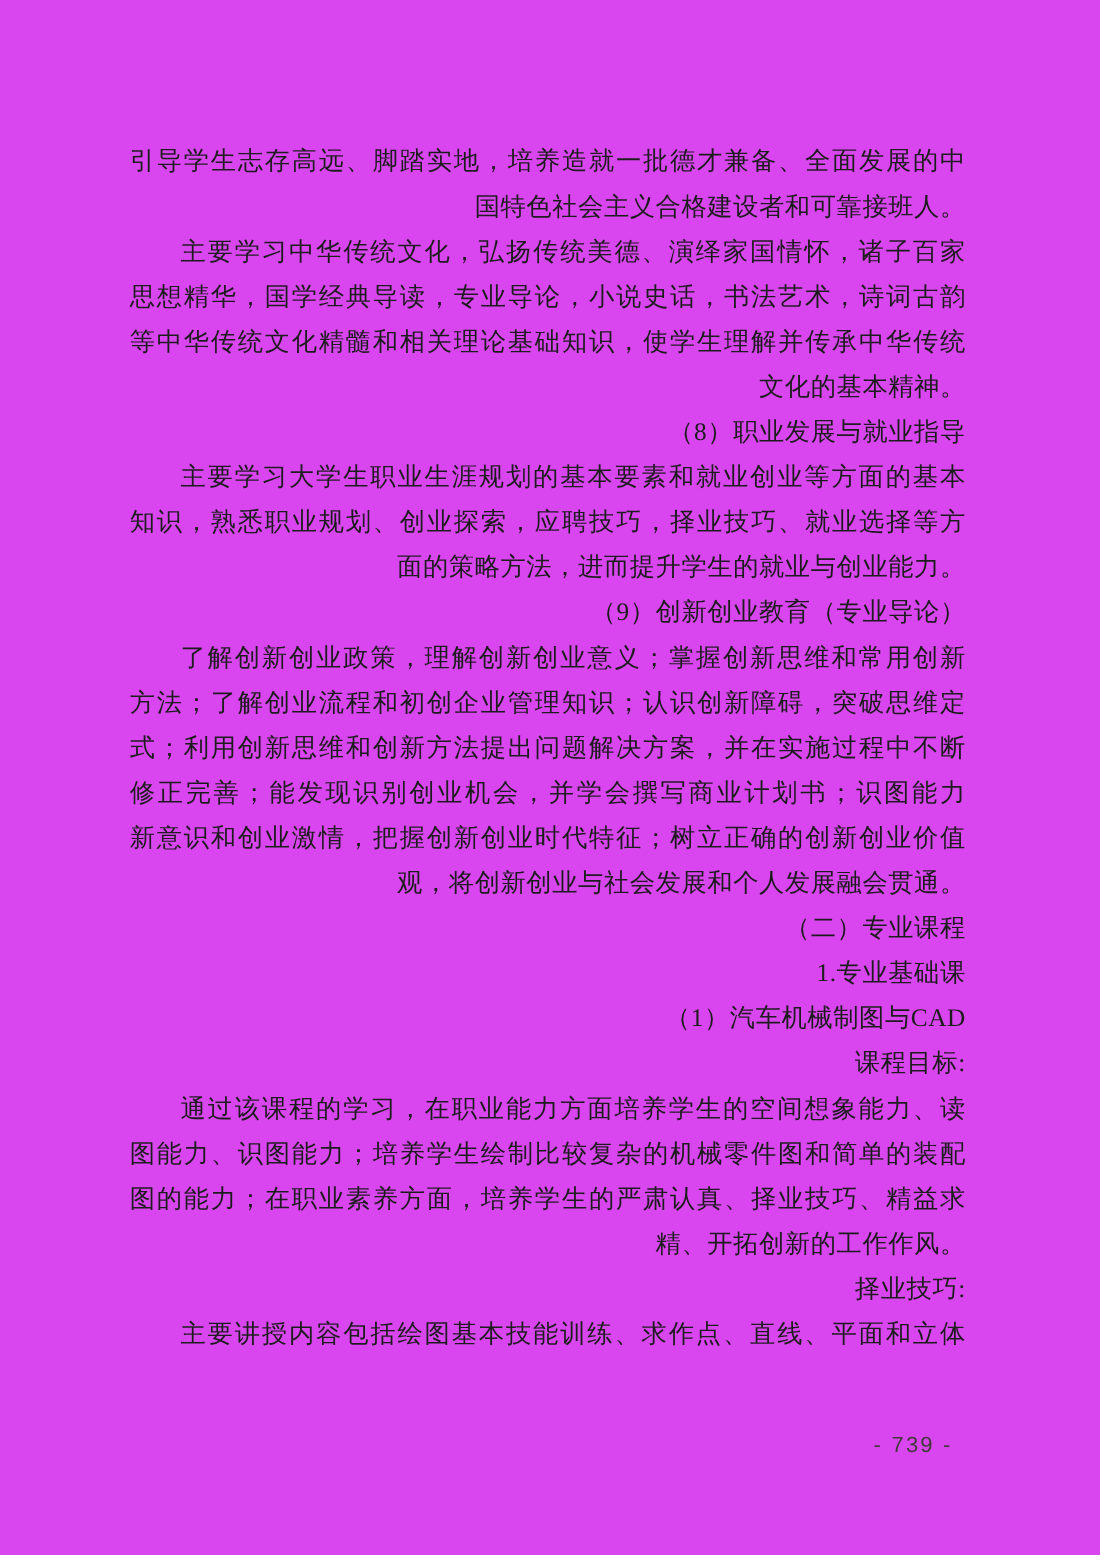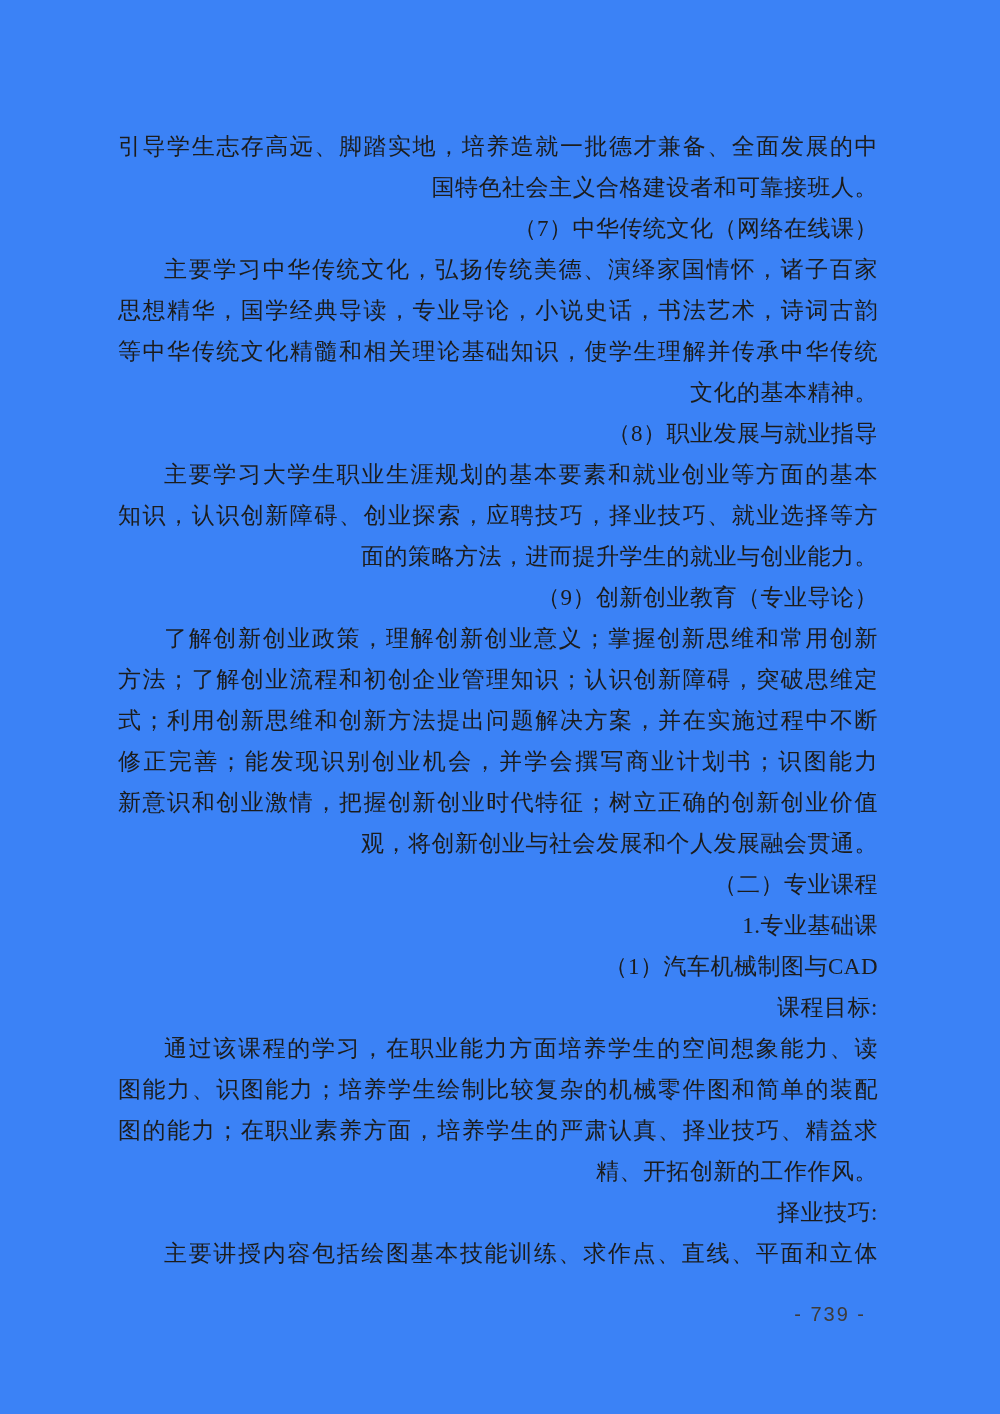--- a/index.html
+++ b/index.html
@@ -4,21 +4,21 @@
 <style>
   html, body {
     margin: 0;
     padding: 0;
     background: #ffffff;
   }
   .page {
     position: relative;
     width: 1000px;
     height: 1414px;
-    background: #3b82f6;
+    background: #d946ef;
     overflow: hidden;
     font-family: "Liberation Serif", "DejaVu Serif", serif;
   }
   .doc-body {
     position: absolute;
     left: 118px;
     top: 126px;
     width: 760px;
   }
   .line {
@@ -50,28 +50,27 @@
     font-family: Liberation Sans, sans-serif;
   }
 </style>
 </head>
 <body>
 
 <div class="page">
   <div class="doc-body">
       <div class="line fill">引导学生志存高远、脚踏实地，培养造就一批德才兼备、全面发展的中</div>
       <div class="line">国特色社会主义合格建设者和可靠接班人。</div>
-      <div class="line ind">（7）中华传统文化（网络在线课）</div>
       <div class="line fill ind">主要学习中华传统文化，弘扬传统美德、演绎家国情怀，诸子百家</div>
       <div class="line fill">思想精华，国学经典导读，专业导论，小说史话，书法艺术，诗词古韵</div>
       <div class="line fill">等中华传统文化精髓和相关理论基础知识，使学生理解并传承中华传统</div>
       <div class="line">文化的基本精神。</div>
       <div class="line ind">（8）职业发展与就业指导</div>
       <div class="line fill ind">主要学习大学生职业生涯规划的基本要素和就业创业等方面的基本</div>
-      <div class="line fill">知识，认识创新障碍、创业探索，应聘技巧，择业技巧、就业选择等方</div>
+      <div class="line fill">知识，熟悉职业规划、创业探索，应聘技巧，择业技巧、就业选择等方</div>
       <div class="line">面的策略方法，进而提升学生的就业与创业能力。</div>
       <div class="line ind">（9）创新创业教育（专业导论）</div>
       <div class="line fill ind">了解创新创业政策，理解创新创业意义；掌握创新思维和常用创新</div>
       <div class="line fill">方法；了解创业流程和初创企业管理知识；认识创新障碍，突破思维定</div>
       <div class="line fill">式；利用创新思维和创新方法提出问题解决方案，并在实施过程中不断</div>
       <div class="line fill">修正完善；能发现识别创业机会，并学会撰写商业计划书；识图能力</div>
       <div class="line fill">新意识和创业激情，把握创新创业时代特征；树立正确的创新创业价值</div>
       <div class="line">观，将创新创业与社会发展和个人发展融会贯通。</div>
       <div class="line bold ind">（二）专业课程</div>
       <div class="line ind">1.专业基础课</div>

